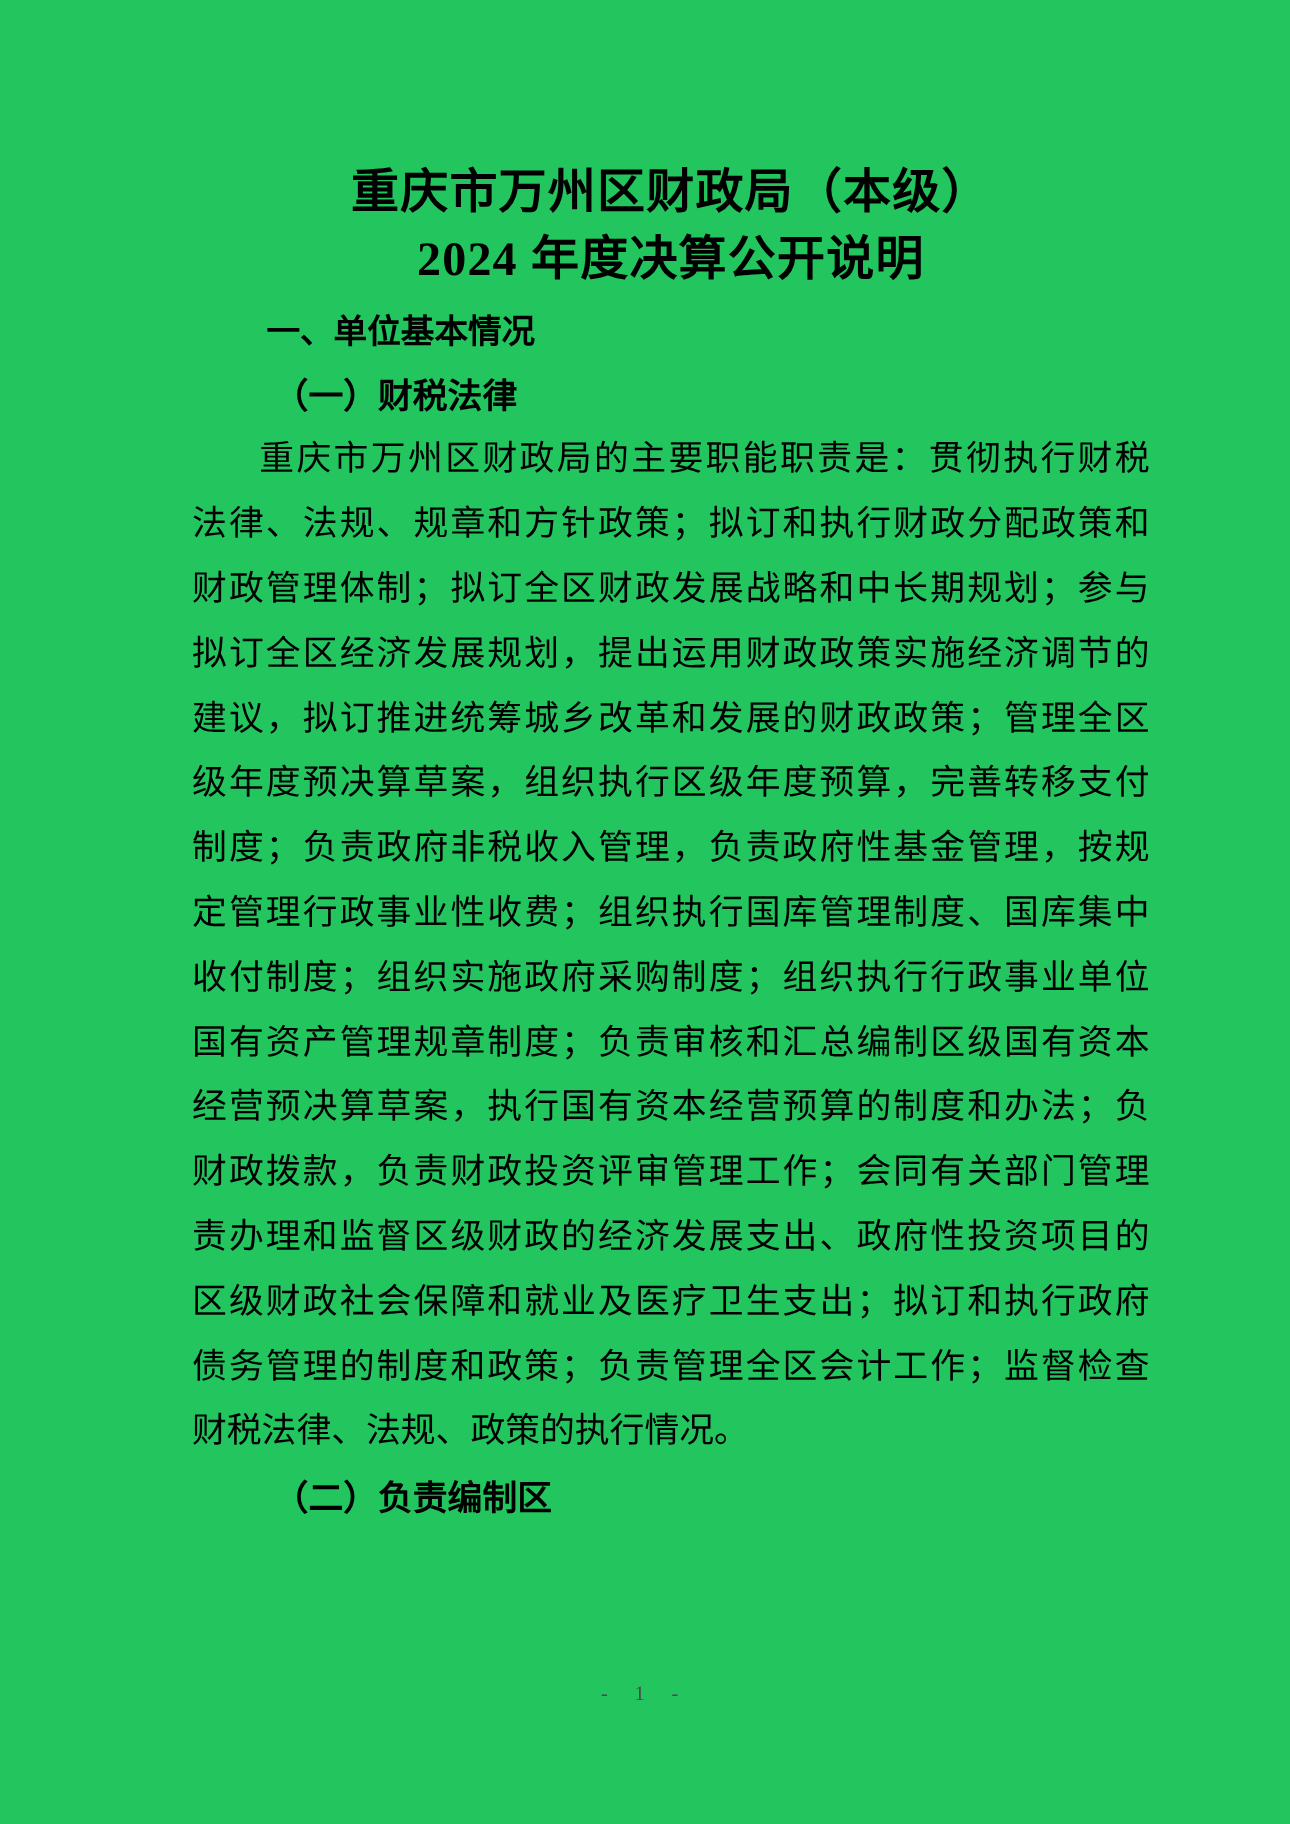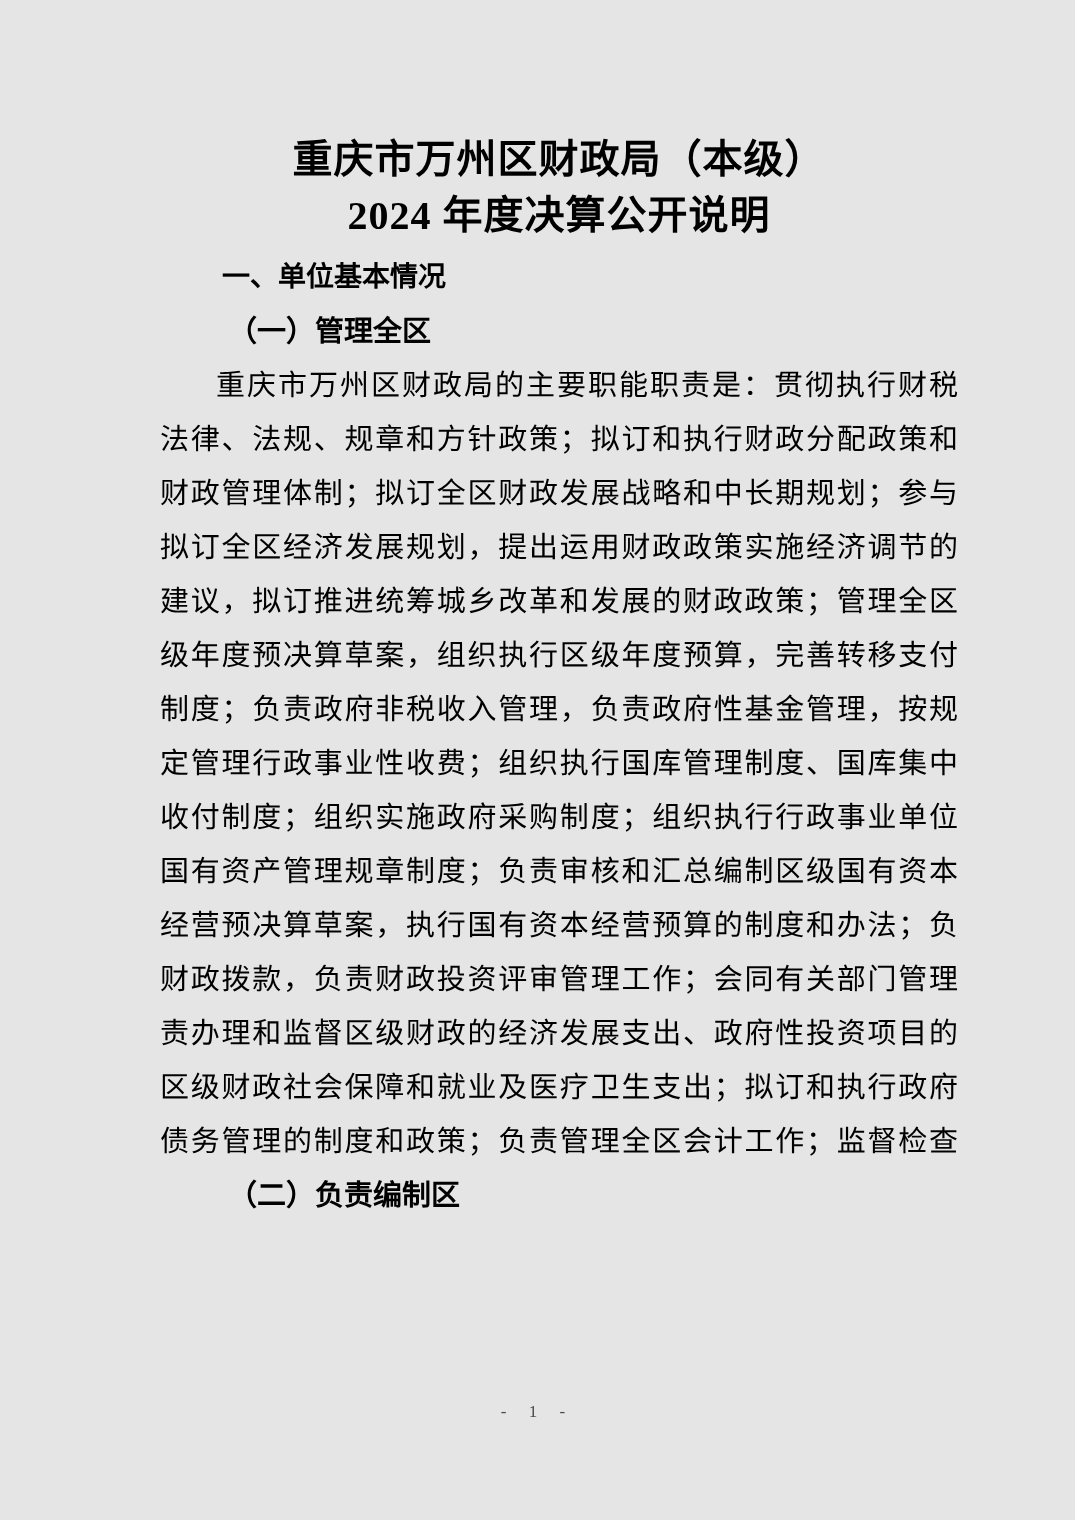--- a/index.html
+++ b/index.html
@@ -4,21 +4,21 @@
 <style>
   html, body {
     margin: 0;
     padding: 0;
     background: #ffffff;
   }
   .page {
     position: relative;
     width: 1075px;
     height: 1520px;
-    background: #e5e5e5;
+    background: #22c55e;
     color: #000000;
     font-family: "Liberation Serif", "DejaVu Serif", serif;
     overflow: hidden;
   }
   .content {
     position: absolute;
     left: 160px;
     top: 0;
     width: 798px;
     padding-top: 132px;
@@ -50,20 +50,21 @@
   .body-paragraph {
     font-size: 29px;
     line-height: 54px;
     font-weight: normal;
   }
   .body-paragraph .line {
     text-align: justify;
     text-align-last: justify;
     text-justify: inter-character;
     white-space: nowrap;
+    font-family: Liberation Mono, monospace;
   }
   .body-paragraph .line.first {
     text-indent: 56px;
   }
   .body-paragraph .line.last {
     text-align-last: left;
   }
   .footer-pagenum {
     position: absolute;
     left: 0;
@@ -81,38 +82,39 @@
 
 <div class="page">
   <div class="content">
 
     <div class="doc-title">重庆市万州区财政局（本级）</div>
 
     <div class="doc-title">2024 年度决算公开说明</div>
 
     <div class="section-heading">一、单位基本情况</div>
 
-    <div class="subsection-heading">（一）管理全区</div>
+    <div class="subsection-heading">（一）财税法律</div>
 
     <div class="body-paragraph">
       <div class="line first">重庆市万州区财政局的主要职能职责是：贯彻执行财税</div>
       <div class="line">法律、法规、规章和方针政策；拟订和执行财政分配政策和</div>
       <div class="line">财政管理体制；拟订全区财政发展战略和中长期规划；参与</div>
       <div class="line">拟订全区经济发展规划，提出运用财政政策实施经济调节的</div>
       <div class="line">建议，拟订推进统筹城乡改革和发展的财政政策；管理全区</div>
       <div class="line">级年度预决算草案，组织执行区级年度预算，完善转移支付</div>
       <div class="line">制度；负责政府非税收入管理，负责政府性基金管理，按规</div>
       <div class="line">定管理行政事业性收费；组织执行国库管理制度、国库集中</div>
       <div class="line">收付制度；组织实施政府采购制度；组织执行行政事业单位</div>
       <div class="line">国有资产管理规章制度；负责审核和汇总编制区级国有资本</div>
       <div class="line">经营预决算草案，执行国有资本经营预算的制度和办法；负</div>
       <div class="line">财政拨款，负责财政投资评审管理工作；会同有关部门管理</div>
       <div class="line">责办理和监督区级财政的经济发展支出、政府性投资项目的</div>
       <div class="line">区级财政社会保障和就业及医疗卫生支出；拟订和执行政府</div>
       <div class="line">债务管理的制度和政策；负责管理全区会计工作；监督检查</div>
+      <div class="line last">财税法律、法规、政策的执行情况。</div>
     </div>
 
     <div class="subsection-heading">（二）负责编制区</div>
 
   </div>
 
   <div class="footer-pagenum">- 1 -</div>
 </div>
 
 </body></html>

